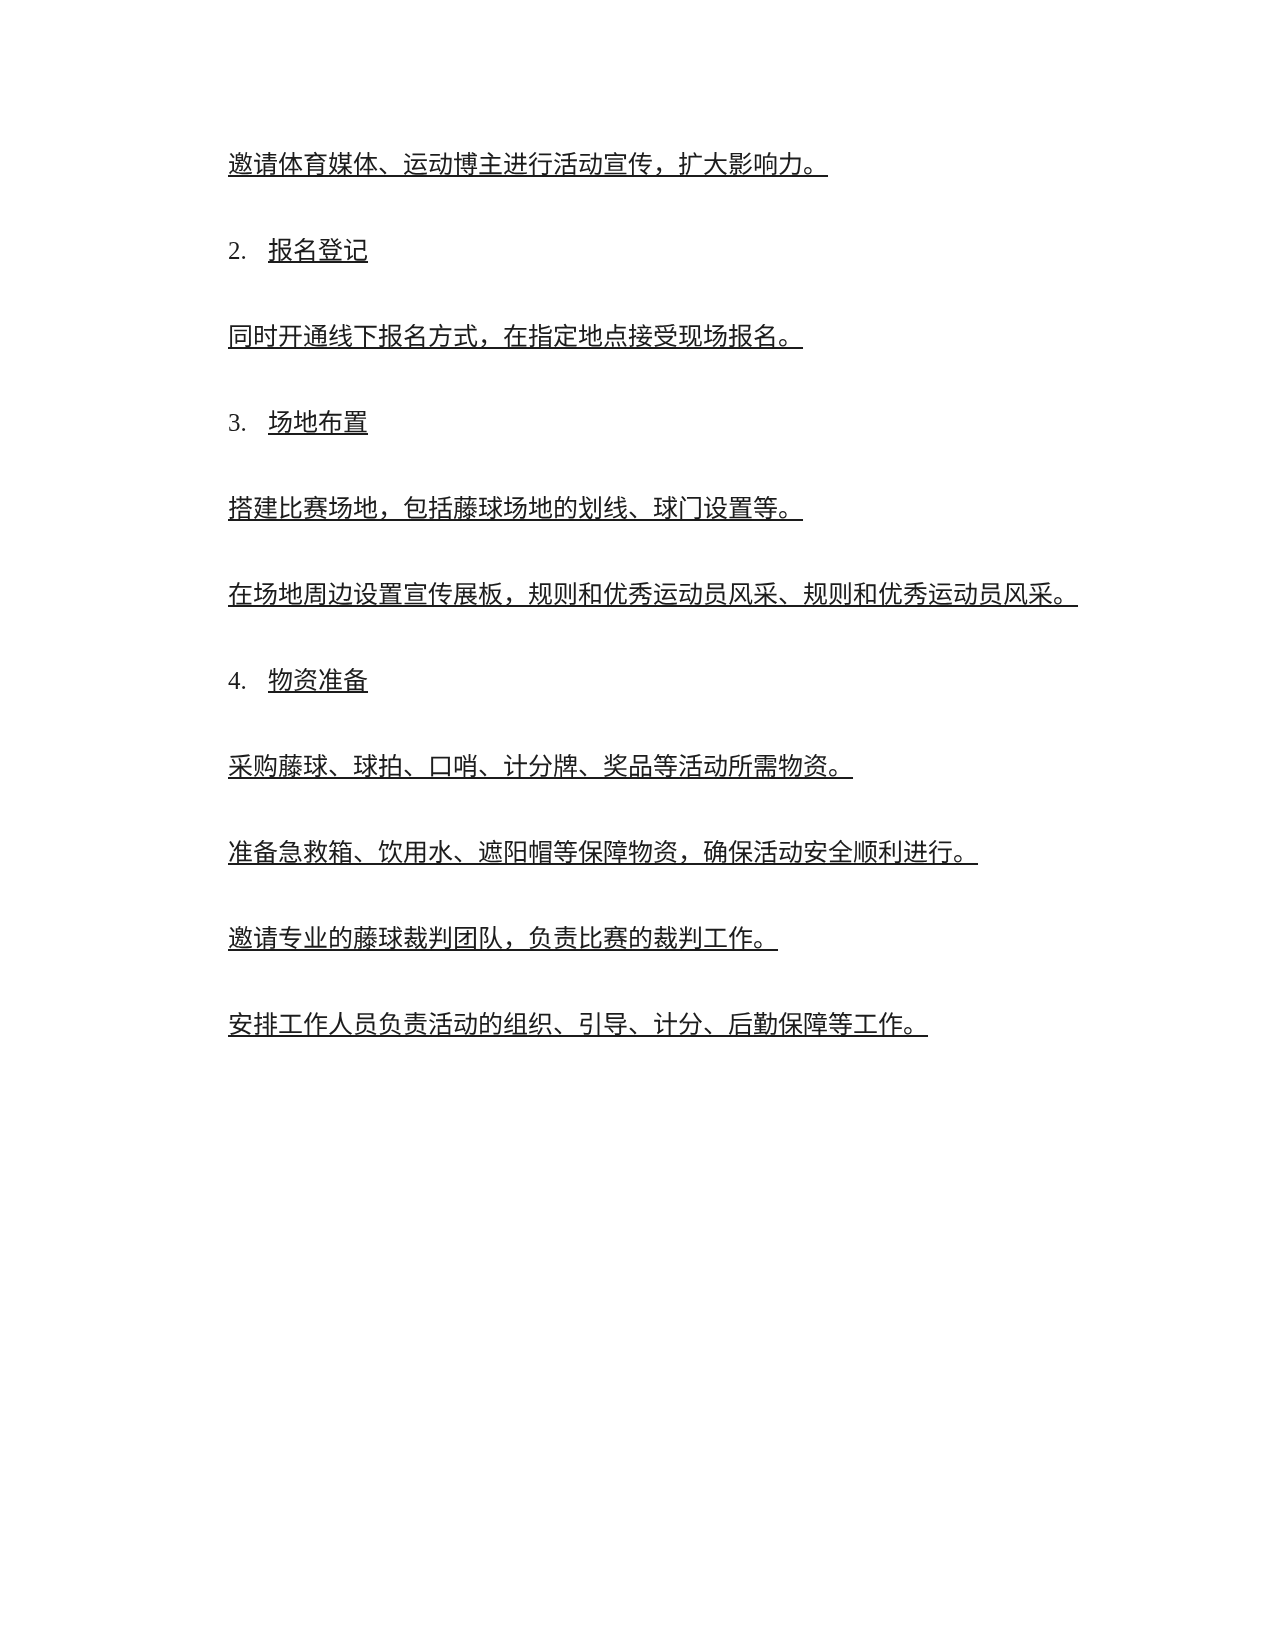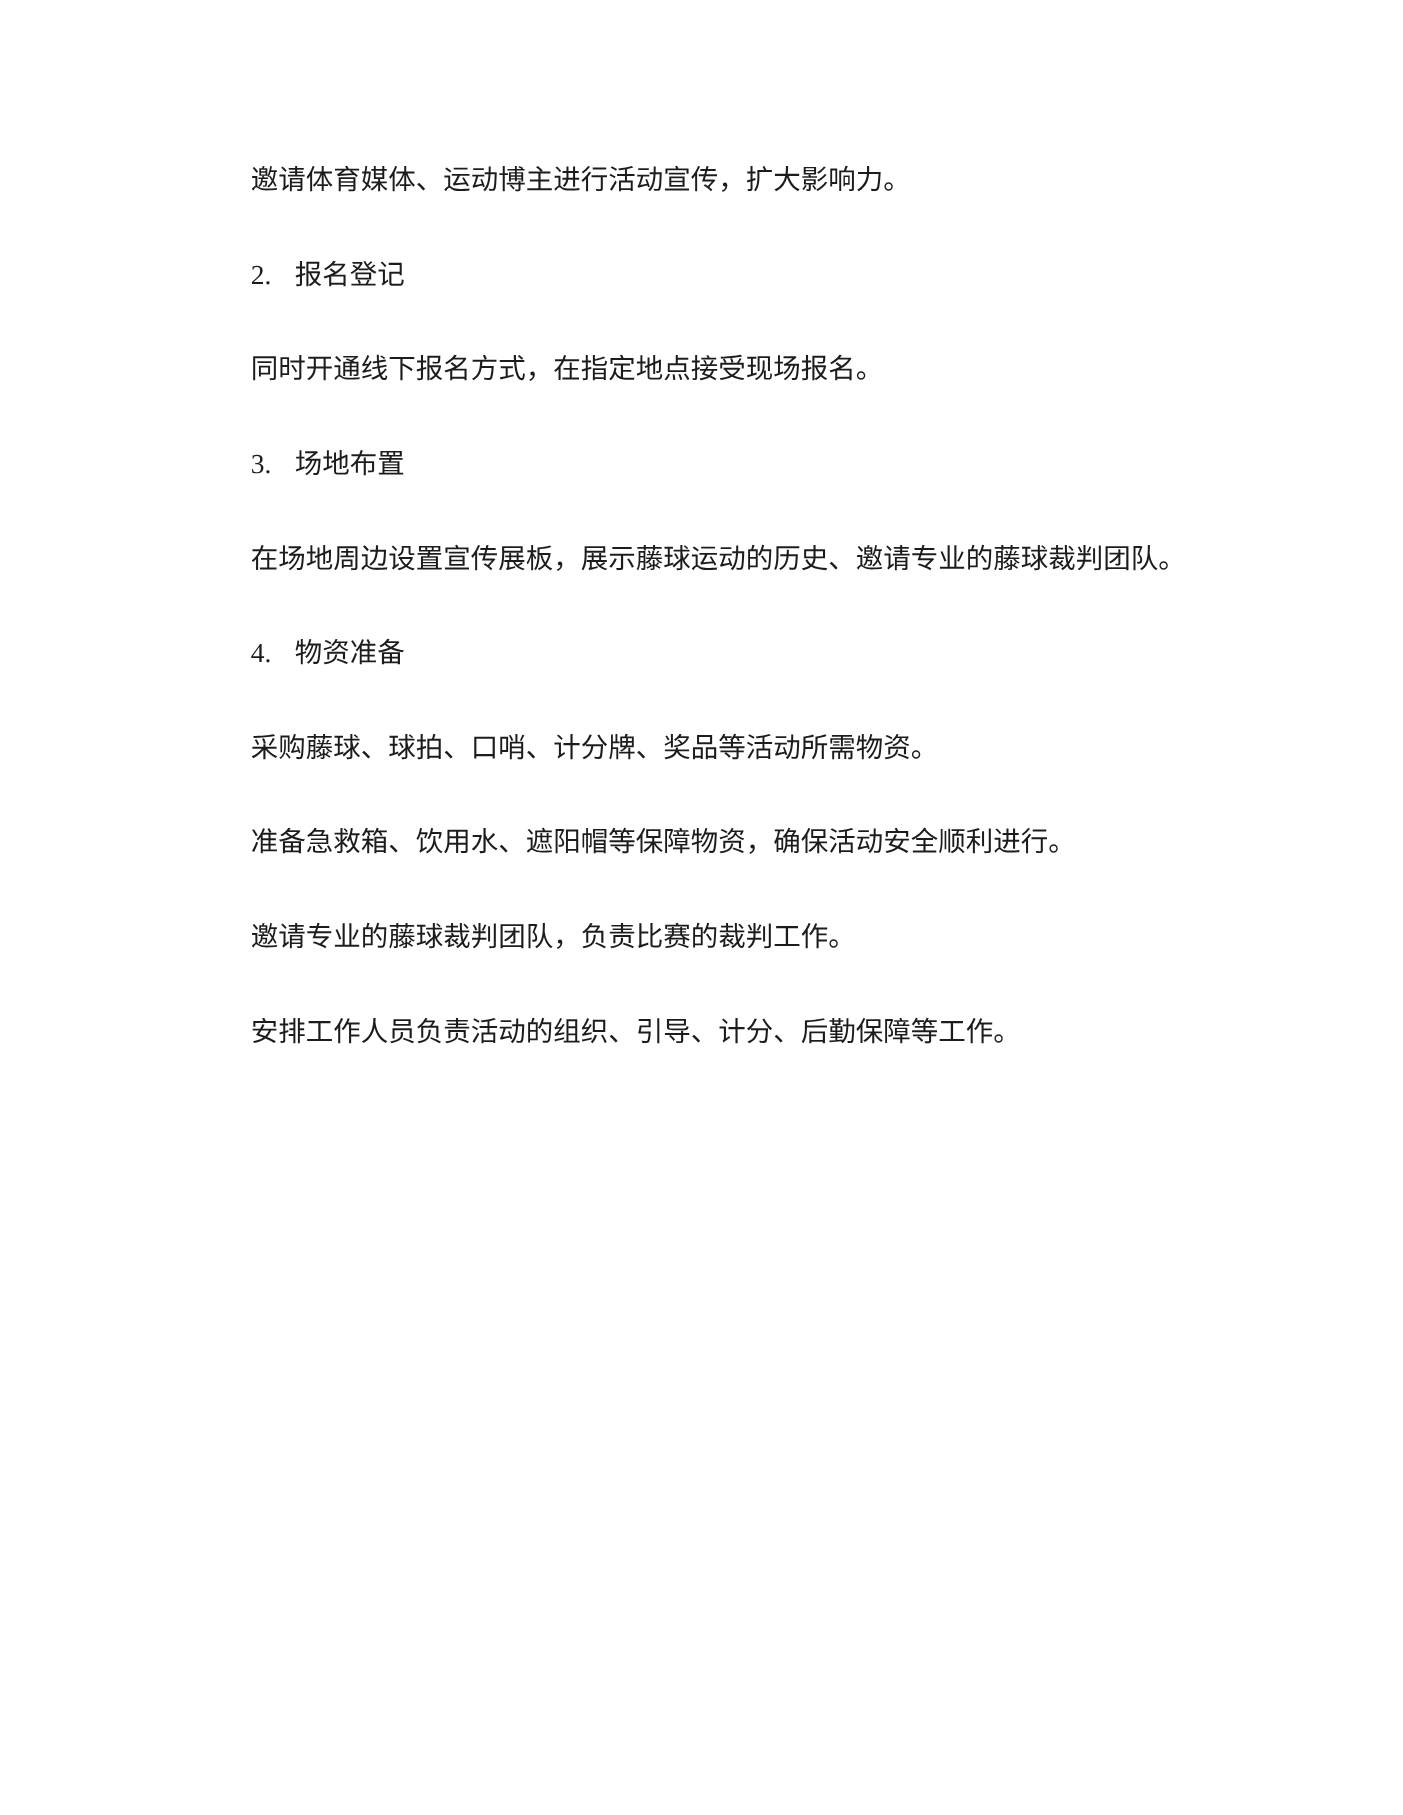--- a/index.html
+++ b/index.html
@@ -12,20 +12,21 @@
     width: 1275px;
     height: 1650px;
     background: #ffffff;
     overflow: hidden;
     font-family: "Liberation Serif", "DejaVu Serif", serif;
     color: #1c1c1c;
   }
   .doc {
     padding: 133px 78px 0 178px;
     font-size: 25px;
+    text-decoration: underline;
   }
   .para {
     line-height: 64px;
     margin: 0 0 22px 0;
     text-indent: 50px;
     white-space: nowrap;
   }
   .heading {
     line-height: 64px;
     margin: 0 0 22px 0;
@@ -59,23 +60,24 @@
     <p class="para">邀请体育媒体、运动博主进行活动宣传，扩大影响力。</p>
 
     <p class="heading"><span class="num">2.</span><span>报名登记</span></p>
 
 
     <p class="para">同时开通线下报名方式，在指定地点接受现场报名。</p>
 
 
     <p class="heading"><span class="num">3.</span><span>场地布置</span></p>
 
+    <p class="para">搭建比赛场地，包括藤球场地的划线、球门设置等。</p>
 
 
-    <p class="para">在场地周边设置宣传展板，展示藤球运动的历史、邀请专业的藤球裁判团队。</p>
+    <p class="para">在场地周边设置宣传展板，规则和优秀运动员风采、规则和优秀运动员风采。</p>
 
     <p class="heading"><span class="num">4.</span><span>物资准备</span></p>
 
     <p class="para">采购藤球、球拍、口哨、计分牌、奖品等活动所需物资。</p>
 
     <p class="para">准备急救箱、饮用水、遮阳帽等保障物资，确保活动安全顺利进行。</p>
 
 
     <p class="para">邀请专业的藤球裁判团队，负责比赛的裁判工作。</p>
 

